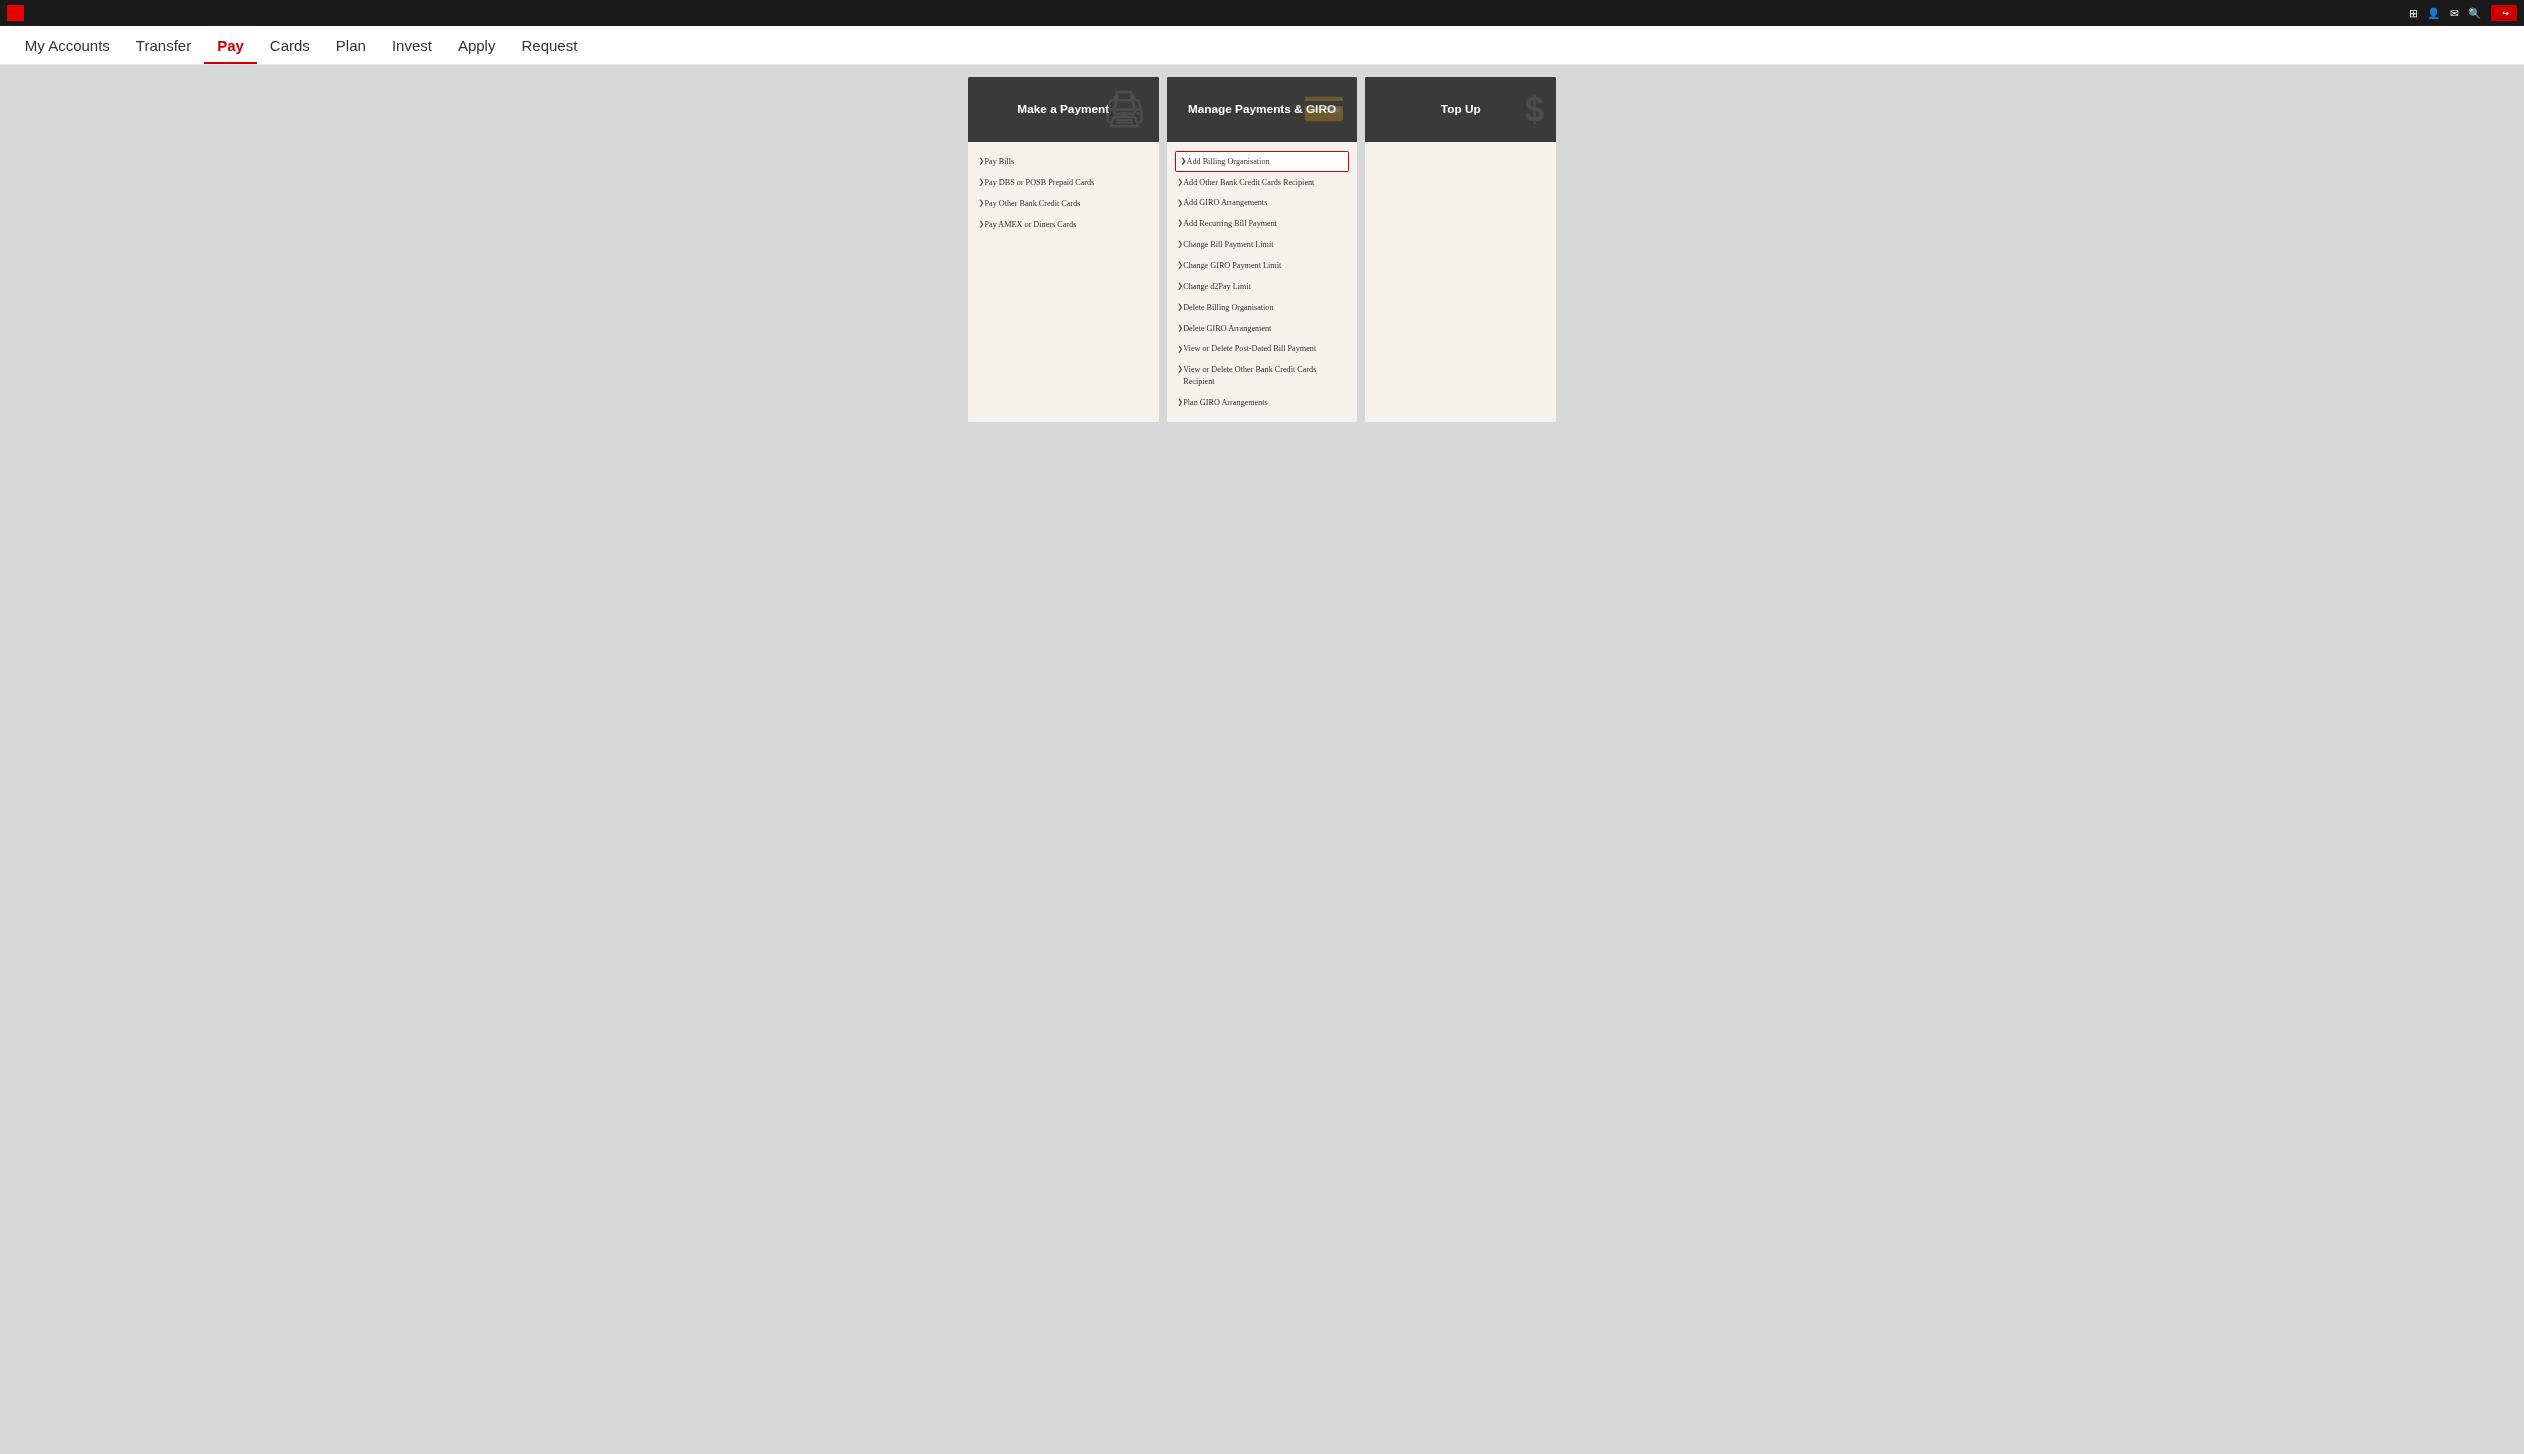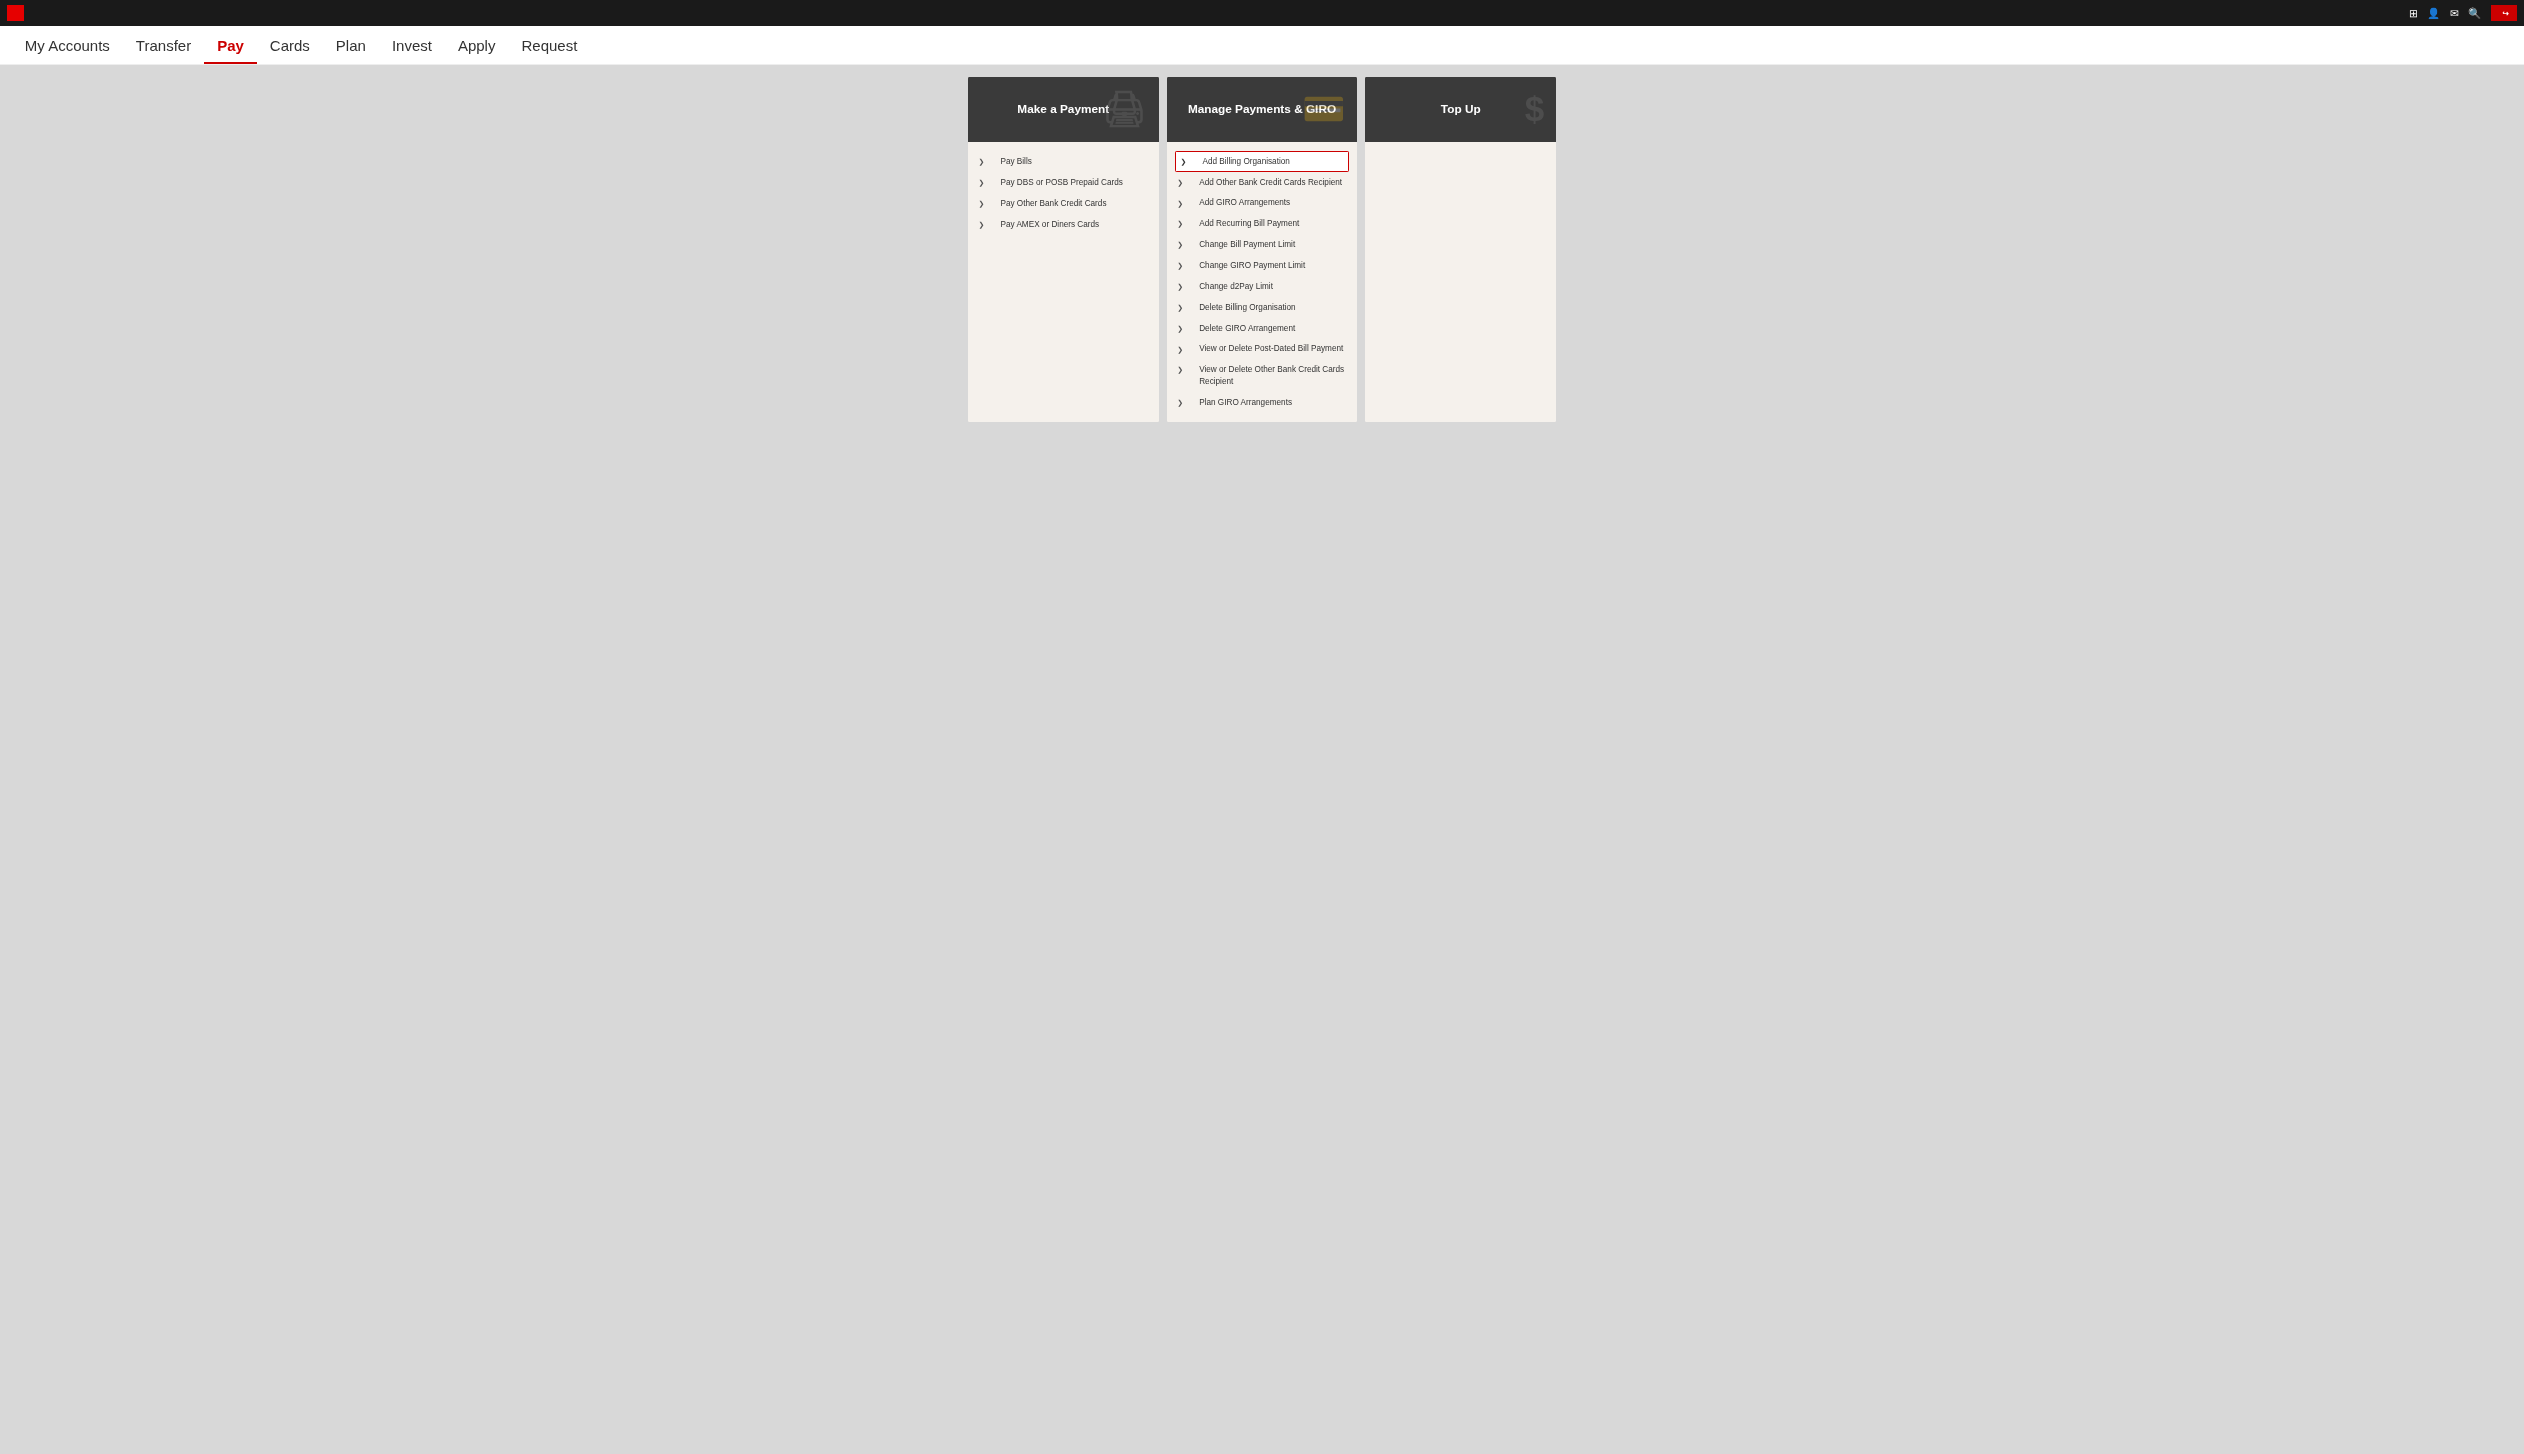--- a/index.html
+++ b/index.html
@@ -132,27 +132,28 @@
       color: #888;
     }
     .column-body {
       padding: 9.4px 8.2px;
     }
 
     
     .list-item {
       display: flex;
       align-items: flex-start;
-      gap: 16px;
+      gap: 0;
       padding: 4.7px 2.4px;
       cursor: pointer;
       color: #333;
       font-size: 8.2px;
       line-height: 1.4;
       border-radius: 1.2px;
+      font-family: Liberation Serif, serif;
     }
     .list-item .chevron {
       color: #555;
       font-size: 7px;
       margin-top: 1.2px;
       flex-shrink: 0;
     }
     .list-item.highlighted {
       border: 1.2px solid #c00;
       padding: 3.5px 4.7px;

